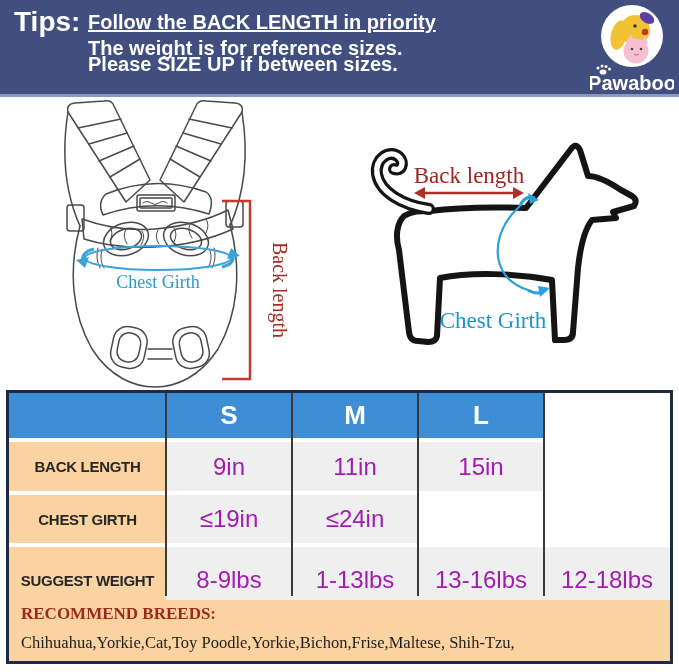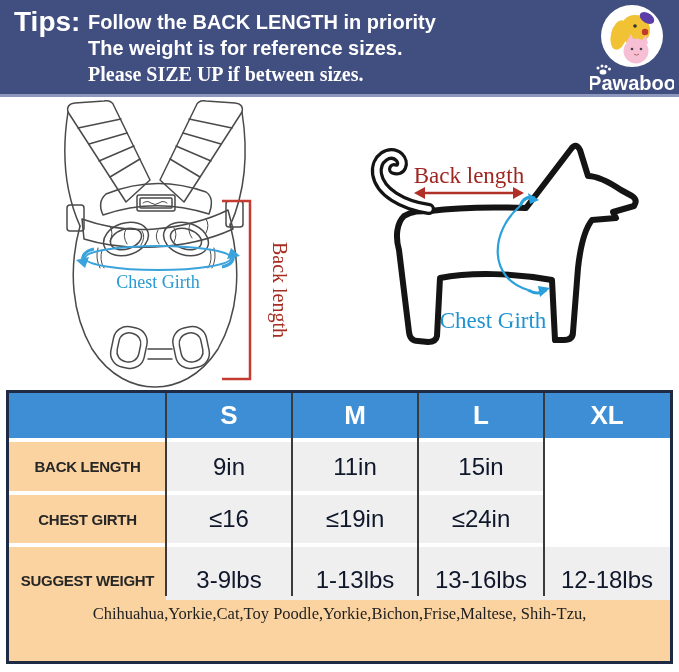--- a/index.html
+++ b/index.html
@@ -1,59 +1,59 @@
 <!DOCTYPE html>
 <html><head>
 <meta charset="utf-8">
 <style>
   html,body { margin:0; padding:0; background:#ffffff; }
   .page {
     position:relative; width:679px; height:672px; background:#ffffff;
-    font-family:"Liberation Sans", sans-serif; overflow:hidden;text-align:center;
+    font-family:"Liberation Sans", sans-serif; overflow:hidden;
   }
   
   .banner {
     position:absolute; left:0; top:0; width:679px; height:97px;
     background:#404e80; border-bottom:3px solid #8d97bd; box-sizing:border-box;
   }
   .tips-label {
     position:absolute; left:14px; top:6px; color:#ffffff;
     font-size:28px; font-weight:bold;
   }
   .banner-line { position:absolute; left:88px; color:#ffffff; font-weight:bold; font-size:20px; white-space:nowrap; }
-  .banner-line.l1 { top:11px; }
+  .banner-line.l1 { top:11px;text-decoration:underline; }
   .banner-line.l2 { top:37px; }
-  .banner-line.l3 { top:63px;font-family:Liberation Serif, serif; }
+  .banner-line.l3 { top:53px; }
   .logo { position:absolute; right:5px; top:3px; width:84px; height:92px; }
   
   .carrier-svg { position:absolute; left:58px; top:98px; }
   .dog-svg { position:absolute; left:340px; top:120px; }
   
   .size-table {
     position:absolute; left:6px; top:390px; width:667px; height:274px;
     background:#ffffff; border:3px solid #1f2a44; box-sizing:border-box;
   }
   .t-row { position:absolute; left:0; width:661px; display:grid; grid-template-columns:157px 126px 126px 126px 126px; }
   .t-header { top:0; height:45px; }
   .t-r1 { top:49px; height:49px; }
   .t-r2 { top:102px; height:48px; }
   .t-r3 { top:154px; height:66px; }
   .cell { display:flex; align-items:center; justify-content:center; }
   .h-cell { background:#3e8ed5; color:#ffffff; font-weight:bold; font-size:26px; }
   .label-cell { background:#fbd3a1; font-weight:bold; font-size:15px; color:#262626; letter-spacing:-0.3px; }
-  .val-cell { background:#f0eff0; font-size:24px; color:#0f172a; }
+  .val-cell { background:#f0eff0; font-size:24px; color:#a21caf; }
   .v-line { position:absolute; top:0; height:203px; width:2px; background:#3a3a3a; }
   .v1 { left:156px; } .v2 { left:282px; } .v3 { left:408px; } .v4 { left:534px; }
   .breeds {
     position:absolute; left:0; top:207px; width:661px; height:61px;
     background:#fbd3a1; box-sizing:border-box; padding:4px 12px 0 12px;
     font-family:"Liberation Serif", serif;
   }
   .breeds-heading { color:#9c2b1b; font-weight:bold; font-size:17px; line-height:1.2; }
-  .breeds-line { font-size:16.5px; color:#1e1e1e; line-height:1.22; white-space:nowrap; }
+  .breeds-line { font-size:16.5px; color:#1e1e1e; line-height:1.22; white-space:nowrap;margin-top:9px; }
   svg text { font-family:"Liberation Serif", serif; }
 </style>
 </head>
 <body>
 
 <div class="page">
 
   <header class="banner">
     <span class="tips-label">Tips:</span>
     <div class="banner-line l1">Follow the BACK LENGTH in priority</div>
@@ -175,44 +175,43 @@
     </g>
     <text x="153" y="208" text-anchor="middle" font-size="23" fill="#1f93d2">Chest Girth</text>
   </svg>
 
   <div class="size-table">
     <div class="t-row t-header">
       <div class="cell h-cell"></div>
       <div class="cell h-cell">S</div>
       <div class="cell h-cell">M</div>
       <div class="cell h-cell">L</div>
-      <div class="cell h-cell">XL</div>
     </div>
     <div class="t-row t-r1">
       <div class="cell label-cell">BACK LENGTH</div>
       <div class="cell val-cell">9in</div>
       <div class="cell val-cell">11in</div>
       <div class="cell val-cell">15in</div>
     </div>
     <div class="t-row t-r2">
       <div class="cell label-cell">CHEST GIRTH</div>
-      <div class="cell val-cell">≤16</div>
       <div class="cell val-cell">≤19in</div>
       <div class="cell val-cell">≤24in</div>
     </div>
     <div class="t-row t-r3">
       <div class="cell label-cell">SUGGEST WEIGHT</div>
-      <div class="cell val-cell">3-9lbs</div>
+      <div class="cell val-cell">8-9lbs</div>
       <div class="cell val-cell">1-13lbs</div>
       <div class="cell val-cell">13-16lbs</div>
       <div class="cell val-cell">12-18lbs</div>
     </div>
     <div class="v-line v1"></div>
     <div class="v-line v2"></div>
     <div class="v-line v3"></div>
     <div class="v-line v4"></div>
 
     <div class="breeds">
+      <div class="breeds-heading">RECOMMEND BREEDS:</div>
       <div class="breeds-line">Chihuahua,Yorkie,Cat,Toy Poodle,Yorkie,Bichon,Frise,Maltese, Shih-Tzu,</div>
     </div>
   </div>
 
 </div>
 
 </body></html>

